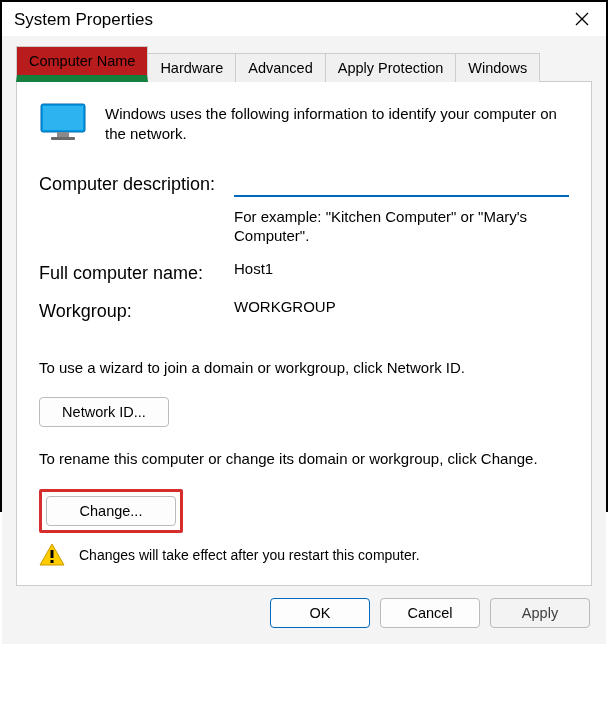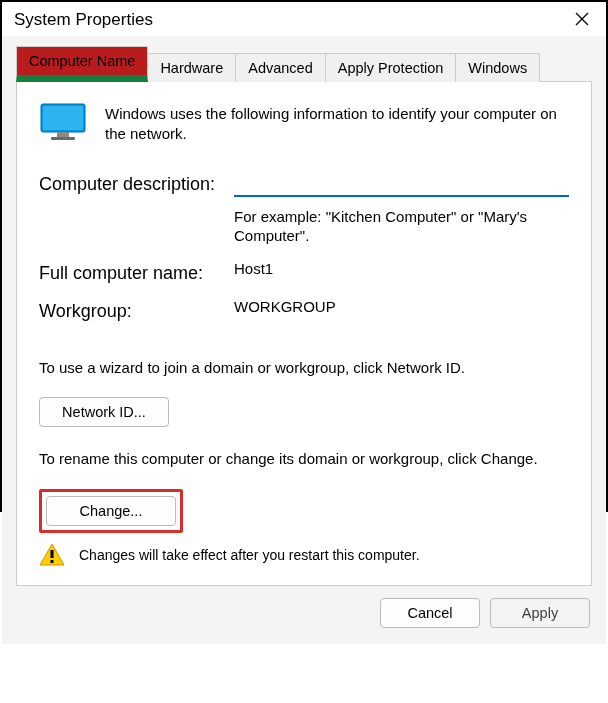--- a/index.html
+++ b/index.html
@@ -256,17 +256,18 @@
         <svg width="26" height="24" viewBox="0 0 26 24">
           <path d="M13 1 L25 22 L1 22 Z" fill="#ffcc00" stroke="#cc9900" stroke-width="1"></path>
           <rect x="11.5" y="7" width="3" height="8" fill="#000"></rect>
           <rect x="11.5" y="17" width="3" height="3" fill="#000"></rect>
         </svg>
         <div class="warning-text">Changes will take effect after you restart this computer.</div>
       </div>
     </div>
 
     <div class="bottom-buttons">
+      <button class="bottom-btn primary">OK</button>
       <button class="bottom-btn">Cancel</button>
       <button class="bottom-btn disabled">Apply</button>
     </div>
   </div>
 </div>
 
 </body></html>

